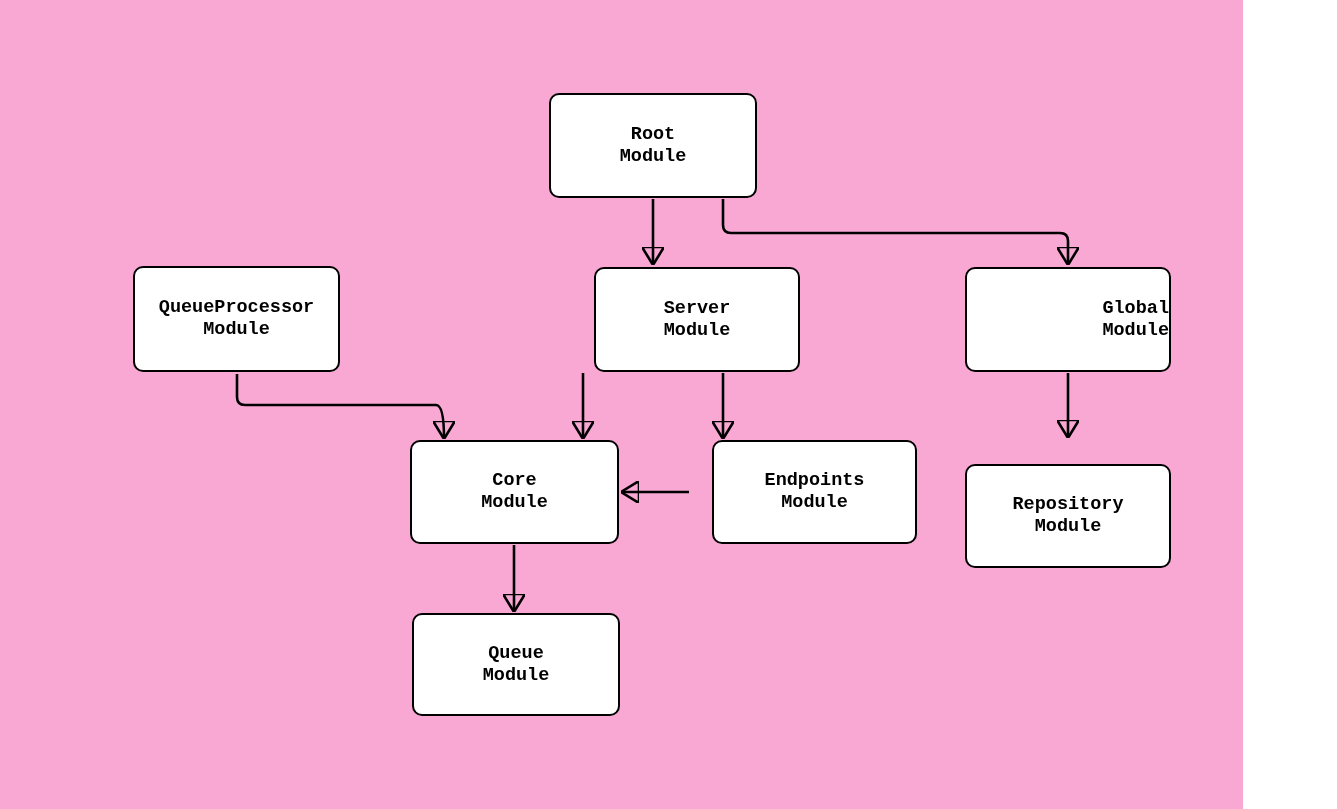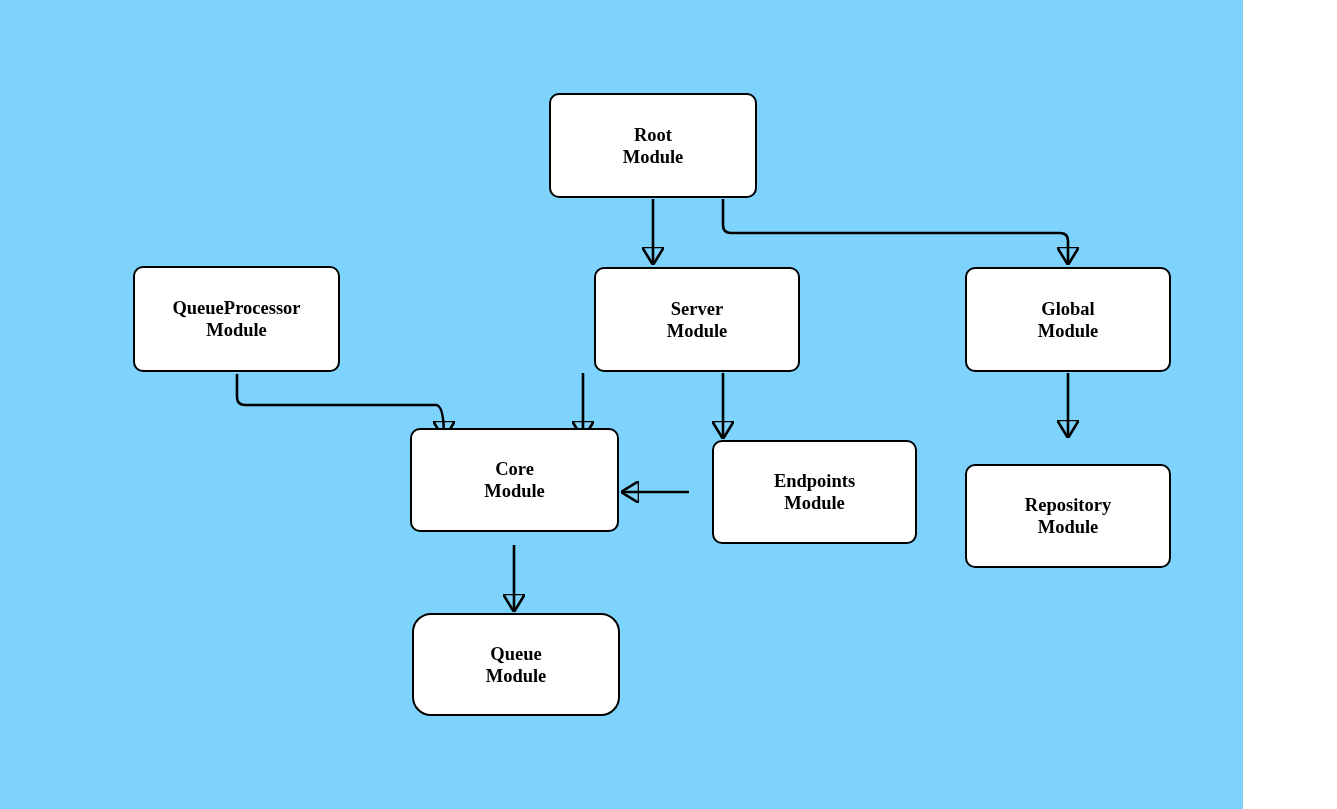--- a/index.html
+++ b/index.html
@@ -4,23 +4,23 @@
 <style>
   html, body {
     margin: 0;
     padding: 0;
     background: #ffffff;
   }
   #canvas {
     position: relative;
     width: 1243px;
     height: 809px;
-    background: #7dd3fc;
+    background: #f9a8d4;
     overflow: hidden;
-    font-family: Liberation Serif, serif;
+    font-family: Liberation Mono, monospace;
   }
   #edges {
     position: absolute;
     left: 0;
     top: 0;
     width: 1337px;
     height: 809px;
   }
   #edges path {
     fill: none;
@@ -82,48 +82,48 @@
     </div>
   </div>
 
   <div class="node" style="left:550px; top:267px; width:206px; height:105px;margin-left:44px;">
     <div class="node-label">
       <span>Server</span><br>
       <span>Module</span>
     </div>
   </div>
 
-  <div class="node" style="left:965px; top:267px; width:206px; height:105px;">
+  <div class="node" style="left:965px; top:267px; width:206px; height:105px;justify-content:flex-end;">
     <div class="node-label">
       <span>Global</span><br>
       <span>Module</span>
     </div>
   </div>
 
-  <div class="node" style="left:410px; top:428px; width:209px; height:104px;">
+  <div class="node" style="left:410px; top:440px; width:209px; height:104px;">
     <div class="node-label">
       <span>Core</span><br>
       <span>Module</span>
     </div>
   </div>
 
   <div class="node" style="left:690px; top:440px; width:205px; height:104px;margin-left:22px;">
     <div class="node-label">
       <span>Endpoints</span><br>
       <span>Module</span>
     </div>
   </div>
 
   <div class="node" style="left:965px; top:464px; width:206px; height:104px;">
     <div class="node-label">
       <span>Repository</span><br>
       <span>Module</span>
     </div>
   </div>
 
-  <div class="node" style="left:412px; top:613px; width:208px; height:103px;border-radius:19px;">
+  <div class="node" style="left:412px; top:613px; width:208px; height:103px;">
     <div class="node-label">
       <span>Queue</span><br>
       <span>Module</span>
     </div>
   </div>
 
 </div>
 
 </body></html>

